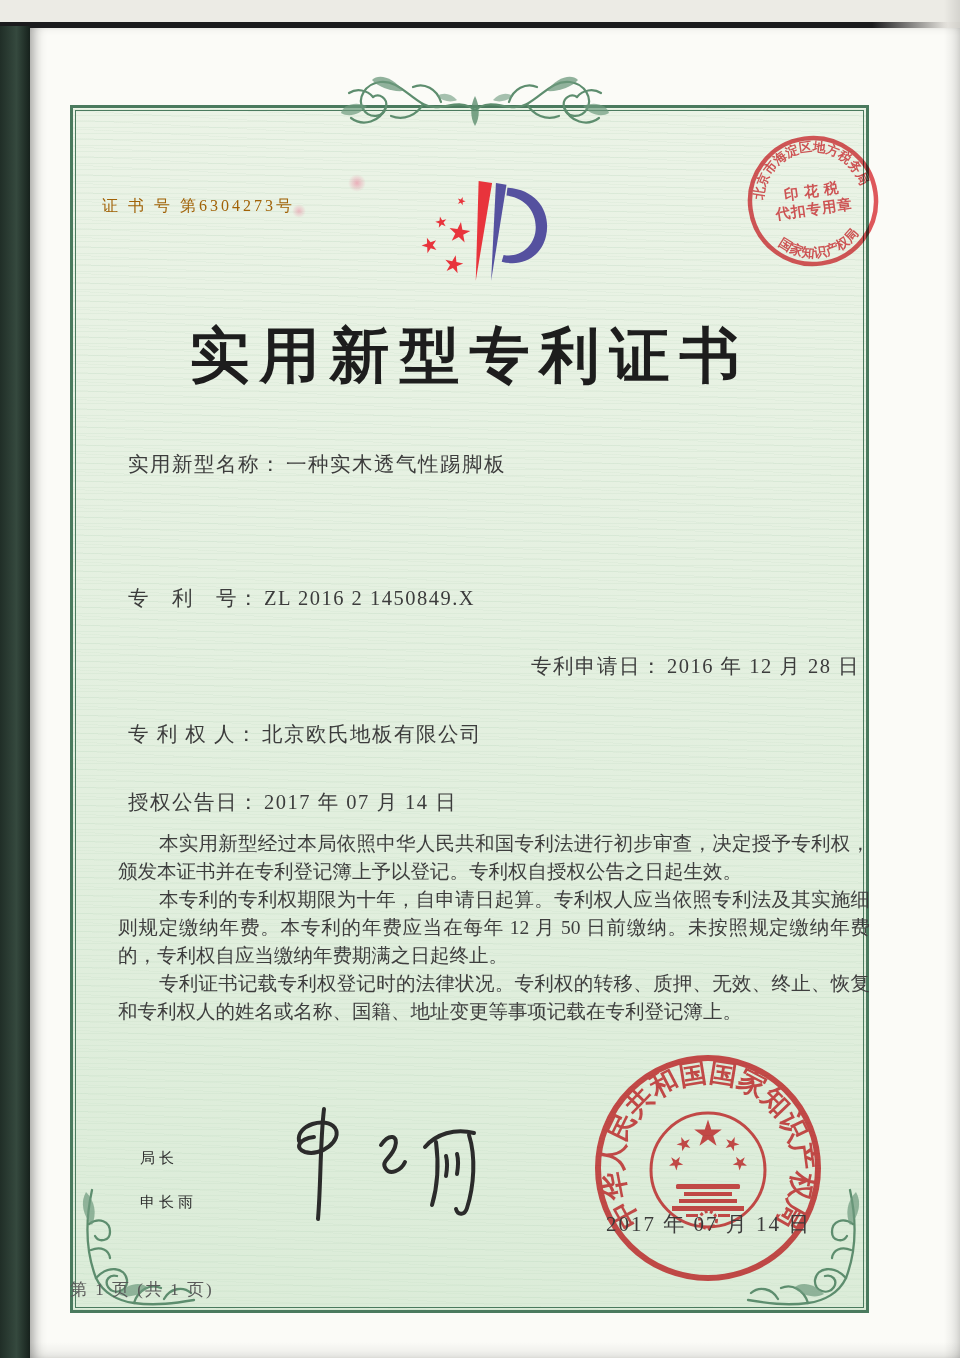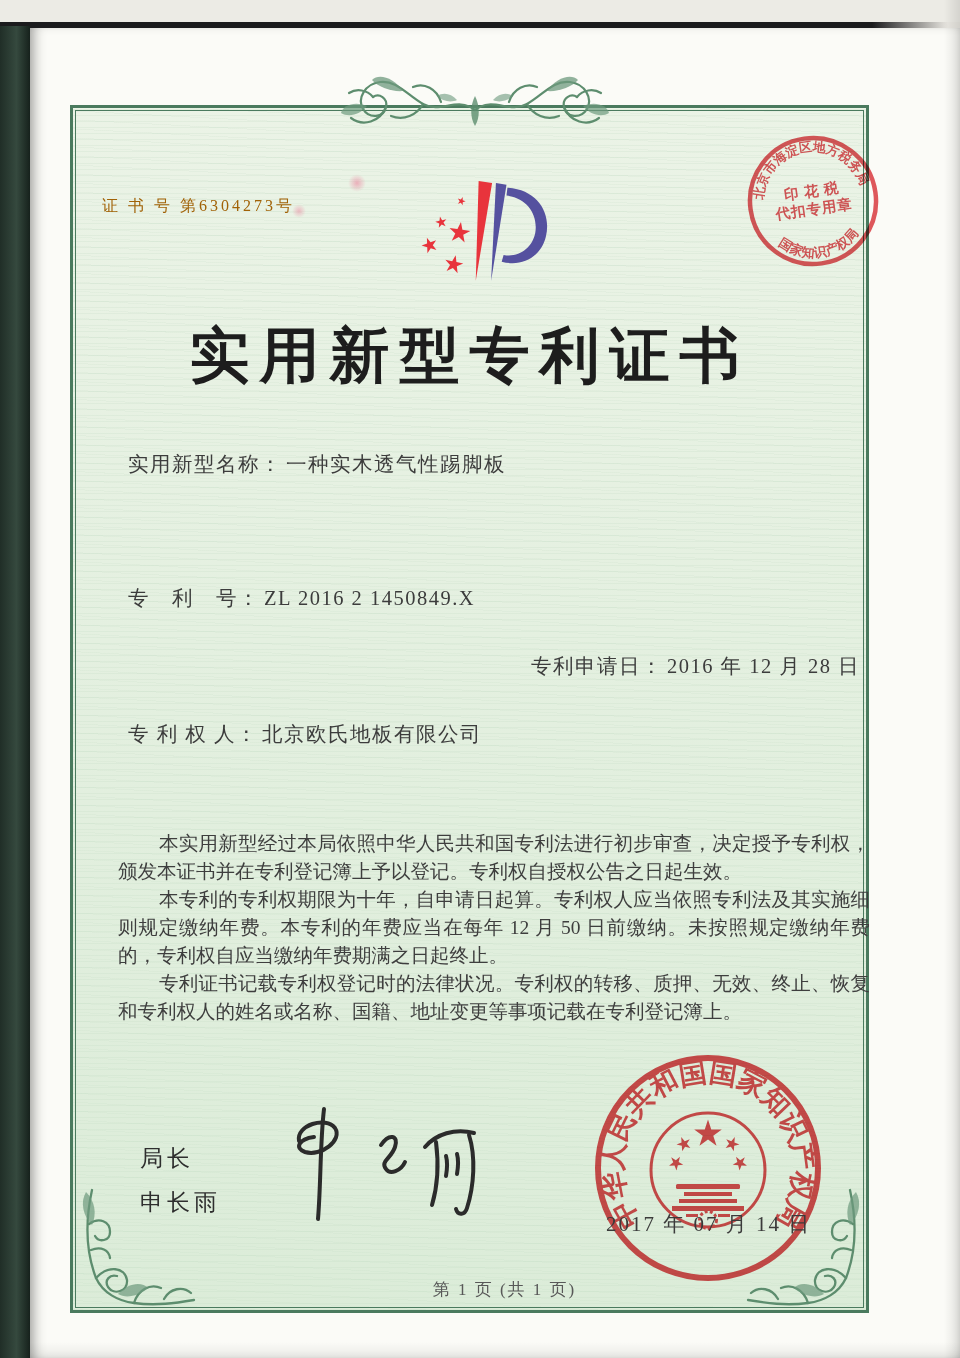--- a/index.html
+++ b/index.html
@@ -38,27 +38,27 @@
   .stamp-wrap{position:absolute;left:744px;top:132px;width:138px;height:138px;transform:rotate(-8deg);
               mix-blend-mode:multiply;opacity:.92;}
   .field{position:absolute;left:128px;right:100px;font-size:20.5px;color:#3c3c3c;letter-spacing:1.5px;white-space:nowrap;}
   .f0{top:450px;} .f1{top:518px;} .f2{top:584px;} .f3{top:652px;text-align:right;} .f4{top:720px;} .f5{top:788px;}
   .field .lab{margin-right:4px;}
 
   .paras{position:absolute;left:118px;top:830px;width:752px;}
   .paras p{margin:0;text-indent:2.1em;font-size:19.5px;line-height:28px;color:#3e3e3e;text-align:justify;}
 
   .signer{position:absolute;left:140px;top:1136px;font-family:"Liberation Sans","DejaVu Sans",sans-serif;
-          font-size:23px;color:#2e2e2e;line-height:44px;letter-spacing:4px;}
+          font-size:15px;color:#2e2e2e;line-height:44px;letter-spacing:4px;}
   .signature{position:absolute;left:268px;top:1095px;width:250px;height:135px;}
 
   .seal{position:absolute;left:588px;top:1048px;width:240px;height:240px;mix-blend-mode:multiply;opacity:.93;}
   .seal-date{position:absolute;left:606px;top:1210px;font-size:21px;color:#3b3b3b;letter-spacing:2px;z-index:5;}
 
-  .footer{position:absolute;left:70px;top:1278px;width:869px;text-align:center;
+  .footer{position:absolute;left:70px;top:1278px;width:869px;text-align:left;
           font-size:17px;color:#585858;letter-spacing:2px;}
 
   .orn-top{position:absolute;left:325px;top:60px;width:300px;height:88px;}
   .orn-bl{position:absolute;left:66px;top:1186px;width:132px;height:130px;}
   .orn-br{position:absolute;left:744px;top:1186px;width:132px;height:130px;transform:scaleX(-1);}
   svg{display:block;}
 </style>
 </head>
 <body>
 
@@ -147,20 +147,21 @@
       </text>
       <text x="69" y="64" font-size="14.5" fill="#e04a50" font-weight="bold" text-anchor="middle" letter-spacing="1" font-family="Liberation Serif, serif">印 花 税</text>
       <text x="69" y="82" font-size="14.5" fill="#e04a50" font-weight="bold" text-anchor="middle" letter-spacing="1" font-family="Liberation Serif, serif">代扣专用章</text>
     </svg>
   </div>
 
   <div class="field f0"><span class="lab">实用新型名称：</span><span>一种实木透气性踢脚板</span></div>
   <div class="field f2"><span class="lab">专　利　号：</span><span>ZL 2016 2 1450849.X</span></div>
   <div class="field f3"><span class="lab">专利申请日：</span><span>2016 年 12 月 28 日</span></div>
   <div class="field f4"><span class="lab">专 利 权 人：</span><span>北京欧氏地板有限公司</span></div>
+  <div class="field f5"><span class="lab">授权公告日：</span><span>2017 年 07 月 14 日</span></div>
 
   <div class="paras">
     <p>本实用新型经过本局依照中华人民共和国专利法进行初步审查，决定授予专利权，颁发本证书并在专利登记簿上予以登记。专利权自授权公告之日起生效。</p>
     <p>本专利的专利权期限为十年，自申请日起算。专利权人应当依照专利法及其实施细则规定缴纳年费。本专利的年费应当在每年 12 月 50 日前缴纳。未按照规定缴纳年费的，专利权自应当缴纳年费期满之日起终止。</p>
     <p>专利证书记载专利权登记时的法律状况。专利权的转移、质押、无效、终止、恢复和专利权人的姓名或名称、国籍、地址变更等事项记载在专利登记簿上。</p>
   </div>
 
   <div class="signer">
     <div>局长</div>
     <div>申长雨</div>

